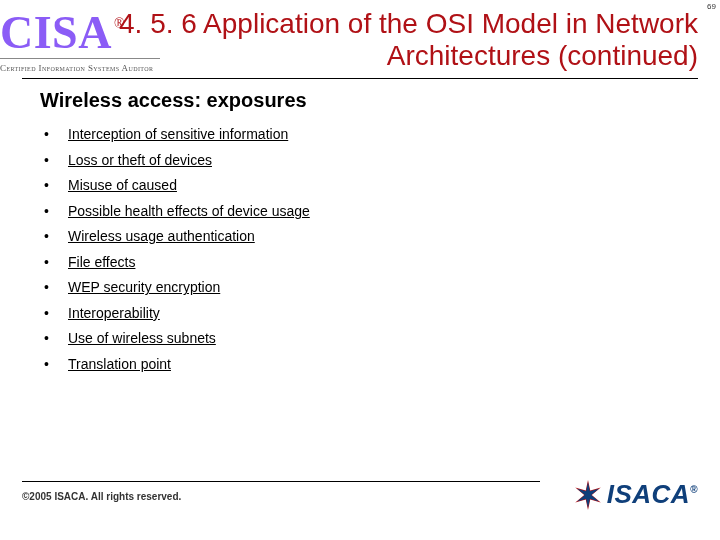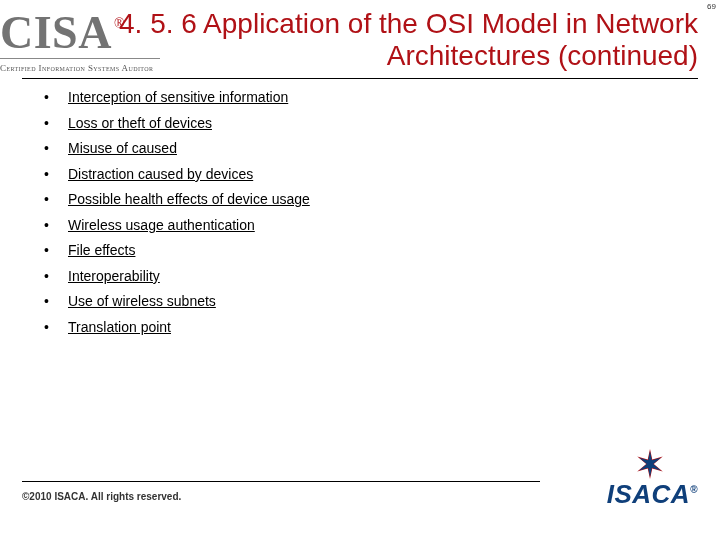--- a/index.html
+++ b/index.html
@@ -38,21 +38,21 @@
     width: 180px;
   }
   .cisa-mark {
     display: flex;
     align-items: baseline;
   }
   .cisa-text {
     font-family: "Times New Roman", Georgia, serif;
     font-weight: bold;
     font-size: 46px;
-    color: #737373;
+    color: #8b5cf6;
     letter-spacing: 0.5px;
     line-height: 1;
   }
   .cisa-reg {
     font-family: "Times New Roman", Georgia, serif;
     font-size: 14px;
     color: #b01116;
     position: relative;
     top: -20px;
     margin-left: 2px;
@@ -134,22 +134,21 @@
     font-family: Verdana, Arial, sans-serif;
     font-weight: bold;
     font-size: 10px;
     color: #333;
   }
   .isaca-logo {
     position: absolute;
     right: 22px;
     bottom: 6px;
     display: flex;
-    align-items: center;
-    flex-direction: column;
+    align-items: flex-end;
   }
   .isaca-burst {
     width: 30px;
     height: 30px;
     position: relative;
     margin-right: 4px;
   }
   .isaca-text {
     font-family: Arial, Helvetica, sans-serif;
     font-weight: bold;
@@ -179,37 +178,38 @@
         <span class="cisa-reg">®</span>
       </div>
       <div class="cisa-sub">Certified Information Systems Auditor</div>
     </div>
 
     <h1 class="title">4. 5. 6 Application of the OSI Model in Network Architectures (continued)</h1>
     <hr class="title-rule">
   </div>
 
   <div class="body-area">
+    <div class="subheading">Wireless access: exposures</div>
     <ul class="bullets">
       <li>Interception of sensitive information</li>
       <li>Loss or theft of devices</li>
       <li>Misuse of caused</li>
-      <li>Distraction caused by devices</li>
       <li>Possible health effects of device usage</li>
       <li>Wireless usage authentication</li>
       <li>File effects</li>
+      <li>WEP security encryption</li>
       <li>Interoperability</li>
       <li>Use of wireless subnets</li>
       <li>Translation point</li>
     </ul>
   </div>
 
   <div class="footer">
     <div class="footer-rule"></div>
-    <div class="copyright">©2010 ISACA.  All rights reserved.</div>
+    <div class="copyright">©2005 ISACA.  All rights reserved.</div>
     <div class="isaca-logo">
       <span class="isaca-burst">
         <svg viewBox="0 0 40 40" width="30" height="30">
           <g fill="#b01116">
             <polygon points="20,0 23,14 37,10 25,20 37,30 23,26 20,40 17,26 3,30 15,20 3,10 17,14"></polygon>
           </g>
           <g fill="#0f3f7a" transform="translate(3,3) scale(0.85)">
             <polygon points="20,0 23,14 37,10 25,20 37,30 23,26 20,40 17,26 3,30 15,20 3,10 17,14"></polygon>
           </g>
         </svg>

